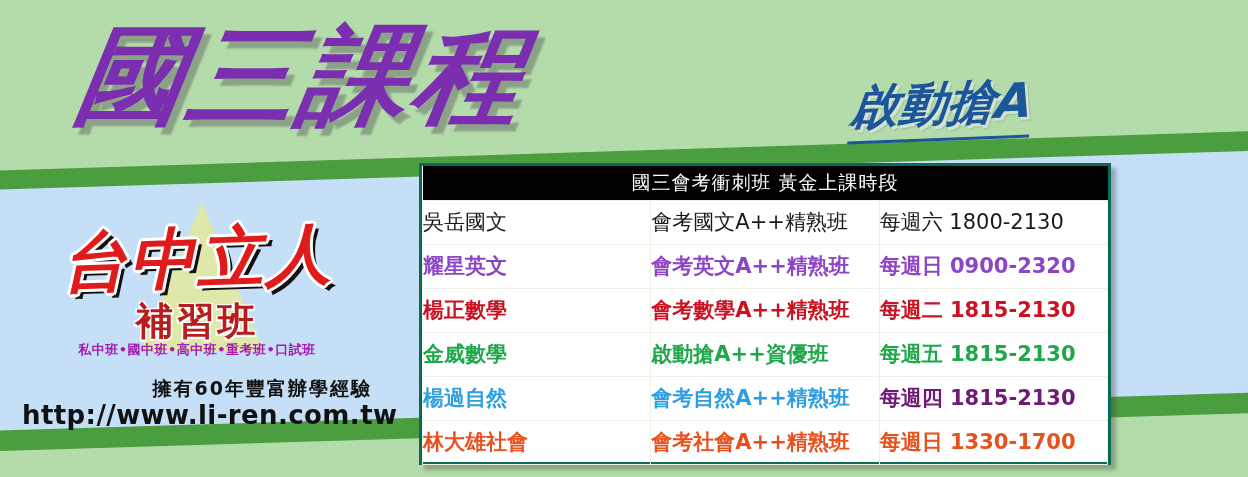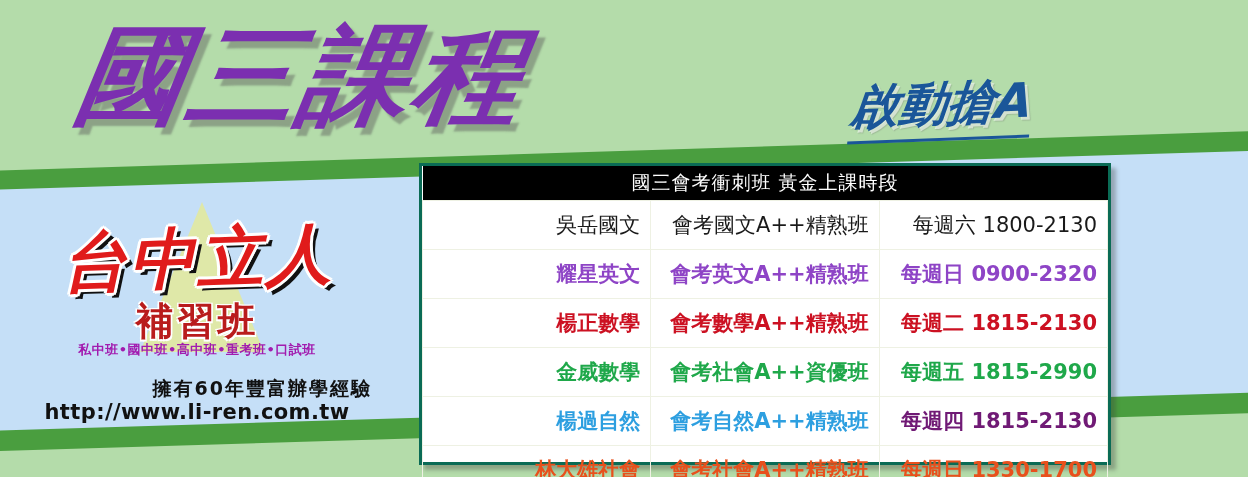--- a/index.html
+++ b/index.html
@@ -130,21 +130,21 @@
     text-align:right; z-index:3;
     font-family:"DejaVu Sans","Liberation Sans",sans-serif;
     font-size:19px; font-weight:bold;
     color:#111111; letter-spacing:2px;
     white-space:nowrap;
   }
   #logo-url {
     position:absolute; left:0; top:204px; width:350px;
     text-align:center; z-index:3;
     font-family:"DejaVu Sans","Liberation Sans",sans-serif;
-    font-size:21px; font-weight:bold;
+    font-size:26px; font-weight:bold;
     color:#111111; letter-spacing:0.4px;
     white-space:nowrap;
   }
 
   
   #schedule-wrap {
     position:absolute; left:419px; top:163px;
     width:692px; height:302px;
     z-index:7;
     border:3px solid #0a6b55;
@@ -157,25 +157,25 @@
     color:#ffffff;
     font-family:"DejaVu Sans","Liberation Sans",sans-serif;
     font-size:19px; font-weight:normal;
     height:34px;
     letter-spacing:1px;
     text-align:center;
     padding:0;
   }
   #schedule-table td {
     border:1px solid #eef1e3;
-    text-align:right;
+    text-align:left;
     font-family:"DejaVu Sans","Liberation Sans",sans-serif;
     font-size:21px;
     font-weight:bold;
-    padding:10px;
+    padding:0;
     height:44px;
     white-space:nowrap;
   }
   #schedule-table tr td:nth-child(1) { width:152px; }
   #schedule-table tr td:nth-child(2) { width:240px; }
   #schedule-table tr td:nth-child(3) { width:294px; }
   #schedule-table tr.r0 td { font-weight:normal; }
 </style>
 </head>
 <body>
@@ -219,22 +219,22 @@
             <td style="color: rgb(142, 68, 198);">會考英文A++精熟班</td>
             <td style="color: rgb(142, 68, 198);">每週日 0900-2320</td>
           </tr>
           <tr class="r2">
             <td style="color: rgb(204, 17, 34);">楊正數學</td>
             <td style="color: rgb(204, 17, 34);">會考數學A++精熟班</td>
             <td style="color: rgb(204, 17, 34);">每週二 1815-2130</td>
           </tr>
           <tr class="r3">
             <td style="color: rgb(31, 168, 74);">金威數學</td>
-            <td style="color: rgb(31, 168, 74);">會考社會A++資優班</td>
-            <td style="color: rgb(31, 168, 74);">每週五 1815-2990</td>
+            <td style="color: rgb(31, 168, 74);">啟動搶A++資優班</td>
+            <td style="color: rgb(31, 168, 74);">每週五 1815-2130</td>
           </tr>
           <tr class="r4">
             <td style="color: rgb(45, 159, 224);">楊過自然</td>
             <td style="color: rgb(45, 159, 224);">會考自然A++精熟班</td>
             <td style="color: #701a75;">每週四 1815-2130</td>
           </tr>
           <tr class="r5">
             <td style="color: rgb(232, 80, 28);">林大雄社會</td>
             <td style="color: rgb(232, 80, 28);">會考社會A++精熟班</td>
             <td style="color: rgb(232, 80, 28);">每週日 1330-1700</td>

